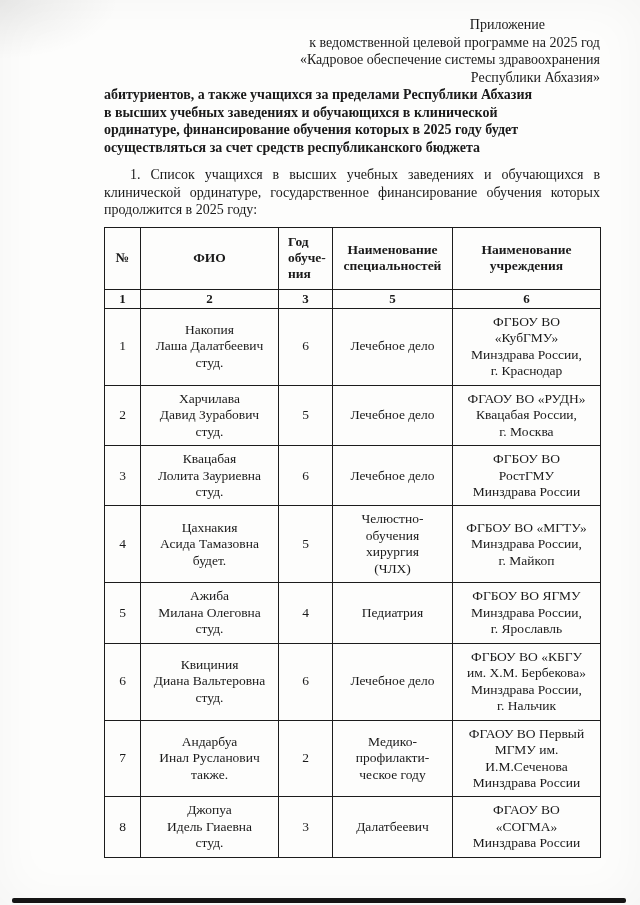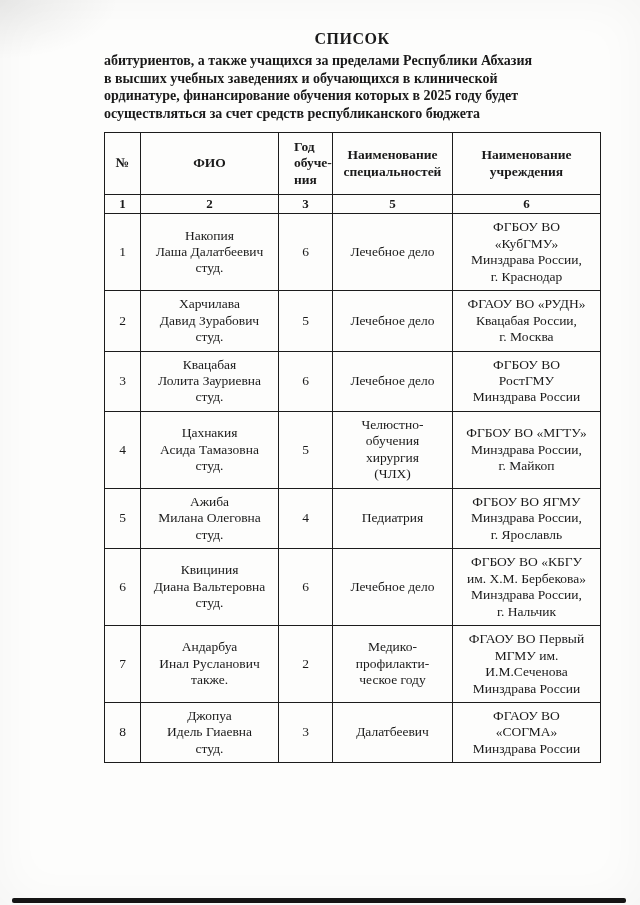--- a/index.html
+++ b/index.html
@@ -64,21 +64,21 @@
     padding: 5px 3px;
     white-space: pre-line;
     overflow: hidden;
   }
   table.doc-table thead th {
     font-weight: bold;
     padding: 6px 3px;
   }
   table.doc-table thead th:nth-child(3) {
     text-align: left;
-    padding-left: 15px;
+    padding-left: 9px;
   }
   tr.colnum-row td {
     font-weight: bold;
     padding: 1px 3px;
     font-size: 13px;
   }
   .scan-bottom {
     position: absolute;
     left: 12px;
     right: 14px;
@@ -95,28 +95,34 @@
     pointer-events: none;
   }
 </style>
 </head>
 <body>
 
 <div class="scan-smudge"></div>
 
 <div class="page">
 
-
-  <h1 class="title">СПИСОК</h1>
+  <div class="head-block">
+    <div class="hline hline-first">Приложение</div>
+    <div class="hline">к ведомственной целевой программе на 2025 год</div>
+    <div class="hline">«Кадровое обеспечение системы здравоохранения</div>
+    <div class="hline">Республики Абхазия»</div>
+  </div>
+
 
   <div class="subtitle">абитуриентов, а также учащихся за пределами Республики Абхазия
 в высших учебных заведениях и обучающихся в клинической
 ординатуре, финансирование обучения которых в 2025 году будет
 осуществляться за счет средств республиканского бюджета</div>
 
+  <p class="para">1. Список учащихся в высших учебных заведениях и обучающихся в клинической ординатуре, государственное финансирование обучения которых продолжится в 2025 году:</p>
 
   <table class="doc-table">
     <colgroup>
       <col style="width:36px">
       <col style="width:138px">
       <col style="width:54px">
       <col style="width:120px">
       <col style="width:148px">
     </colgroup>
     <thead>
@@ -171,21 +177,21 @@
           <td>6</td>
           <td>Лечебное дело</td>
           <td>ФГБОУ ВО
 РостГМУ
 Минздрава России</td>
         </tr>
         <tr>
           <td>4</td>
           <td>Цахнакия
 Асида Тамазовна
-студ.</td>
+будет.</td>
           <td>5</td>
           <td>Челюстно-
 обучения
 хирургия
 (ЧЛХ)</td>
           <td>ФГБОУ ВО «МГТУ»
 Минздрава России,
 г. Майкоп</td>
         </tr>
         <tr>

